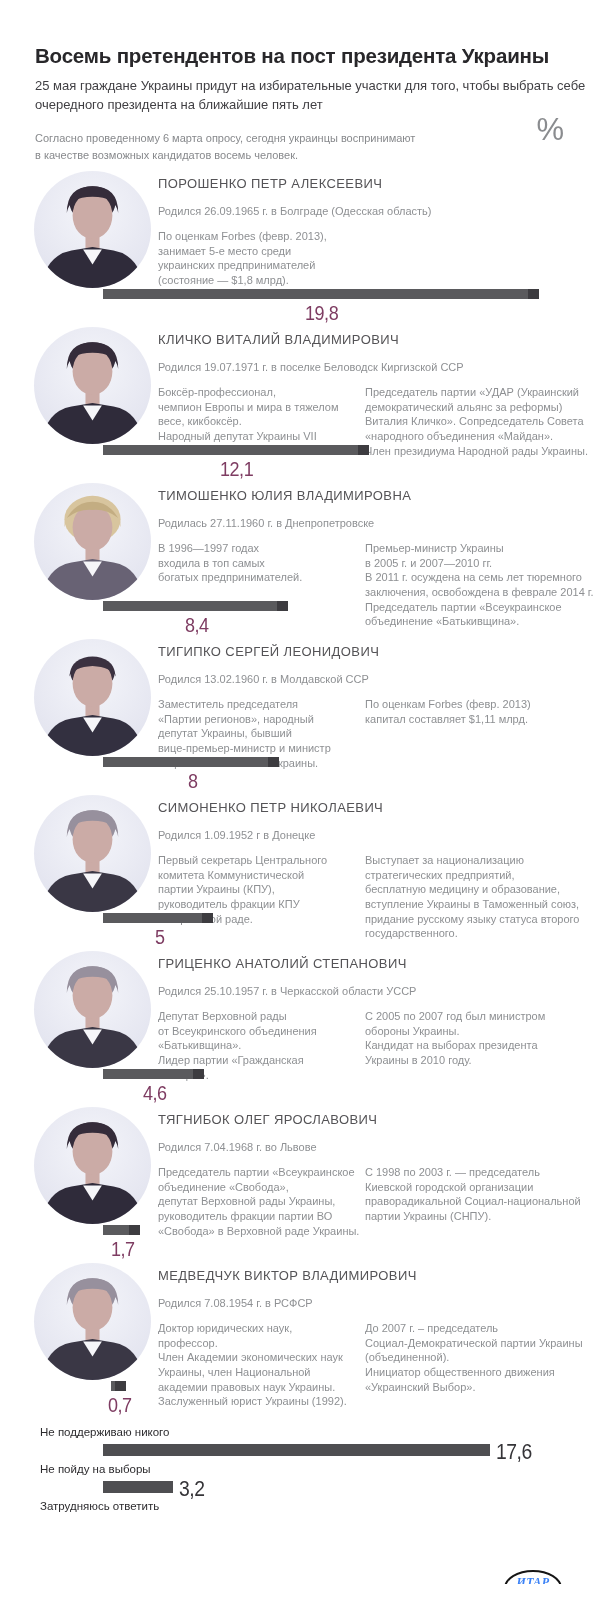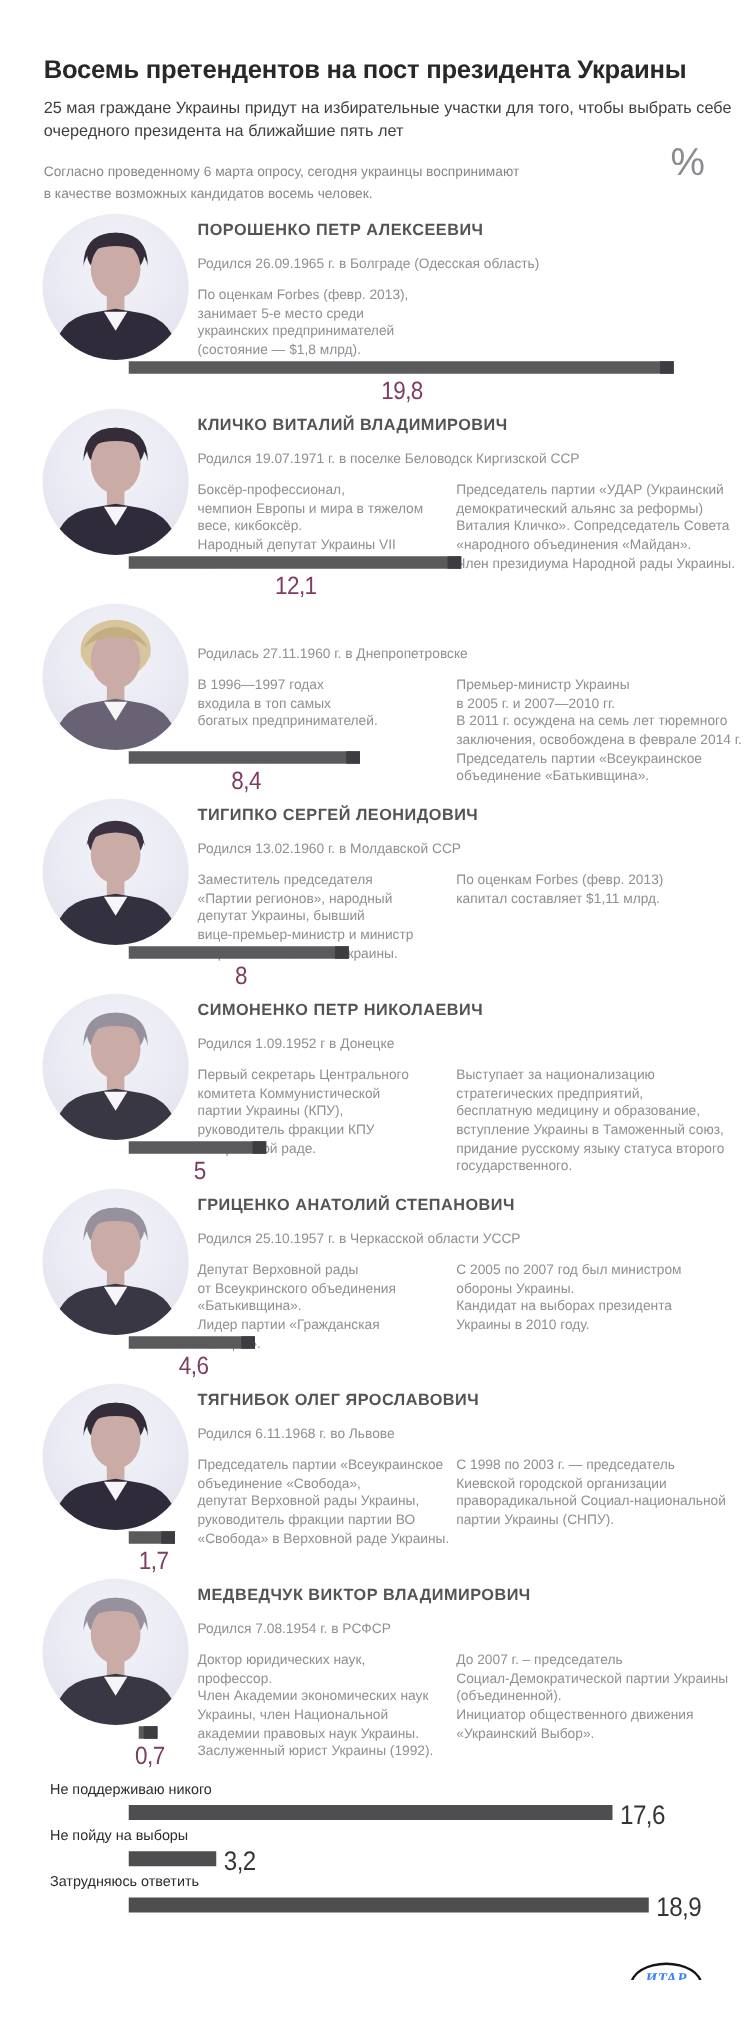--- a/index.html
+++ b/index.html
@@ -15,21 +15,21 @@
              line-height:1.5;white-space:pre-line;}
   .percent{position:absolute;right:36px;top:112px;font-size:31px;color:#8a8c8f;}
 
   
   .candidates{position:absolute;left:0;top:168px;width:600px;}
   .candidate{position:relative;height:156px;}
   .photo{position:absolute;left:34px;top:3px;width:117px;height:117px;border-radius:50%;
          overflow:hidden;z-index:2;
          background:radial-gradient(circle at 50% 35%, #f4f5fa 0%, #e6e7f1 65%, #dddfeb 100%);}
   .photo svg{width:100%;height:100%;display:block;}
-  .c-name{position:absolute;left:158px;top:8px;margin:0;font-size:13px;font-weight:bold;
+  .c-name{position:absolute;left:158px;top:8px;margin:0;font-size:13px;font-weight:normal;
           color:#545356;letter-spacing:0.4px;}
   .c-born{position:absolute;left:158px;top:37px;font-size:11px;color:#8e9093;}
   .c-cols{position:absolute;left:158px;top:61px;display:flex;}
   .c-left{width:207px;font-size:11px;color:#8e9093;line-height:1.33;white-space:pre-line;}
   .c-right{width:240px;font-size:11px;color:#8e9093;line-height:1.33;white-space:pre-line;}
   .c-barrow{position:absolute;left:103px;top:121px;display:flex;align-items:center;z-index:1;flex-direction:column;}
   .c-bar{height:10px;background:#5a5a5d;position:relative;flex:0 0 auto;}
   .c-bar::after{content:"";position:absolute;right:0;top:0;width:11px;height:100%;background:#3d3c40;}
   .c-value{font-size:20px;color:#7e3c62;margin-left:5px;line-height:1;position:relative;top:4px;
            transform:scaleX(0.9);transform-origin:left center;letter-spacing:-0.5px;white-space:nowrap;}
@@ -132,20 +132,21 @@
           <svg viewBox="0 0 100 100" xmlns="http://www.w3.org/2000/svg">
             <ellipse cx="50" cy="31" rx="24" ry="20" fill="#d8c59e"></ellipse>
             <rect x="44" y="50" width="12" height="18" fill="#cbaba6"></rect>
             <path d="M6 100 Q10 72 32 68 L50 65 L68 68 Q90 72 94 100 Z" fill="#686274"></path>
             <path d="M42 67 L50 80 L58 67 Z" fill="#f6f6f9"></path>
             <ellipse cx="50" cy="38" rx="17" ry="20" fill="#cbaba6"></ellipse>
             <path d="M26 38 Q26 14 50 13 Q74 14 74 38 Q71 22 50 22 Q29 22 26 38 Z" fill="#d8c59e"></path>
             <path d="M28 30 Q36 16 50 16 Q64 16 72 30 Q62 22 50 23 Q38 22 28 30 Z" fill="#c3ad82"></path>
           </svg>
         </div>
+    <h2 class="c-name">ТИМОШЕНКО ЮЛИЯ ВЛАДИМИРОВНА</h2>
     <div class="c-born">Родилась 27.11.1960 г. в Днепропетровске</div>
     <div class="c-cols">
       <div class="c-left">В 1996—1997 годах
 входила в топ самых
 богатых предпринимателей.</div>
       <div class="c-right">Премьер-министр Украины
 в 2005 г. и 2007—2010 гг.
 В 2011 г. осуждена на семь лет тюремного
 заключения, освобождена в феврале 2014 г.
 Председатель партии «Всеукраинское
@@ -252,21 +253,21 @@
           <svg viewBox="0 0 100 100" xmlns="http://www.w3.org/2000/svg">
             <ellipse cx="50" cy="28" rx="19.5" ry="15" fill="#352c3a"></ellipse>
             <rect x="44" y="50" width="12" height="18" fill="#cbaba6"></rect>
             <path d="M6 100 Q10 72 32 68 L50 65 L68 68 Q90 72 94 100 Z" fill="#2f2b3a"></path>
             <path d="M42 67 L50 80 L58 67 Z" fill="#f6f6f9"></path>
             <ellipse cx="50" cy="38" rx="17" ry="20" fill="#cbaba6"></ellipse>
             <path d="M28 36 Q28 13 50 13 Q72 13 72 36 Q70 22 50 22 Q30 22 28 36 Z" fill="#352c3a"></path>
           </svg>
         </div>
     <h2 class="c-name">ТЯГНИБОК ОЛЕГ ЯРОСЛАВОВИЧ</h2>
-    <div class="c-born">Родился 6.11.1968 г. во Львове</div>
+    <div class="c-born">Родился 7.04.1968 г. во Львове</div>
     <div class="c-cols">
       <div class="c-left">Председатель партии «Всеукраинское
 объединение «Свобода»,
 депутат Верховной рады Украины,
 руководитель фракции партии ВО
 «Свобода» в Верховной раде Украины.</div>
       <div class="c-right">С 1998 по 2003 г. — председатель
 Киевской городской организации
 праворадикальной Социал-национальной
 партии Украины (СНПУ).</div>
@@ -318,24 +319,20 @@
   <div class="s-row">
     <div class="s-label">Не пойду на выборы</div>
     <div class="s-barrow">
       <div class="s-bar" style="width: 70.4px;"></div>
       <div class="s-value">3,2</div>
     </div>
   </div>
 
   <div class="s-row">
     <div class="s-label">Затрудняюсь ответить</div>
-    <div class="s-barrow">
-      <div class="s-bar" style="width: 415.8px;"></div>
-      <div class="s-value">18,9</div>
-    </div>
   </div>
 </div>
 
   <p class="methodology">Опрос проводился Киевским Международным Институтом Социологии методом личного интервью
 среди 1022 респондентов во всех областях Украины.</p>
   <div class="source">Источник: Киевский международный институт социологии (КМИС)</div>
 
   <div class="logo">
     <span>ИТАР</span>
     <span>ТАСС</span>

